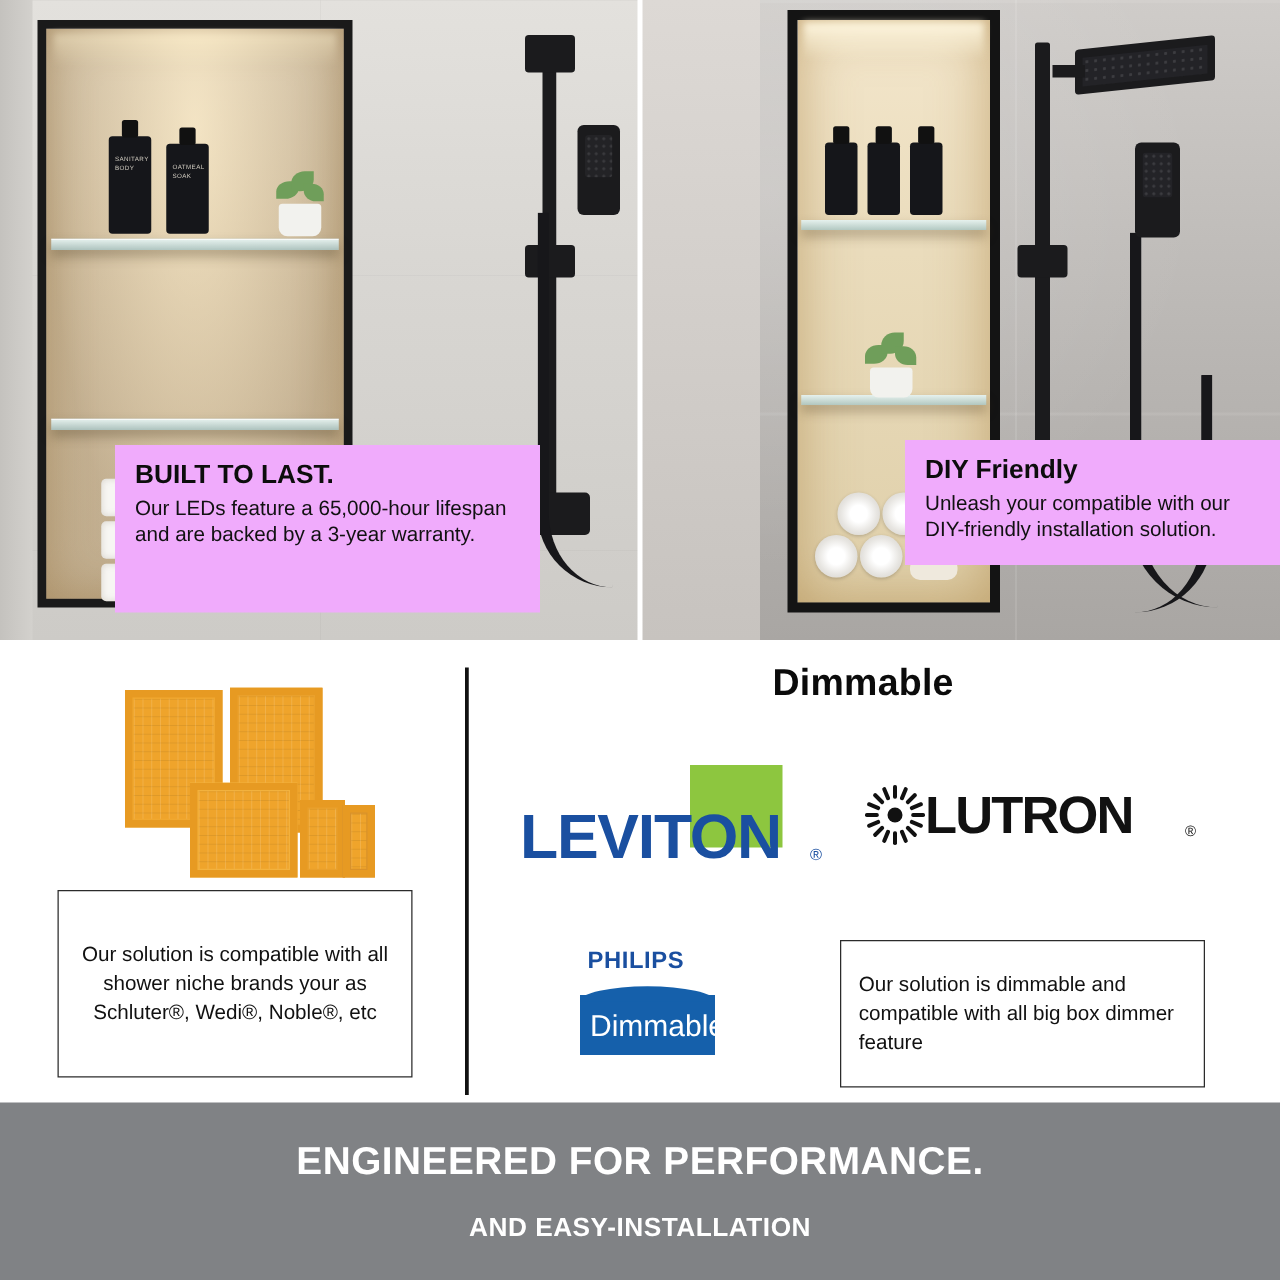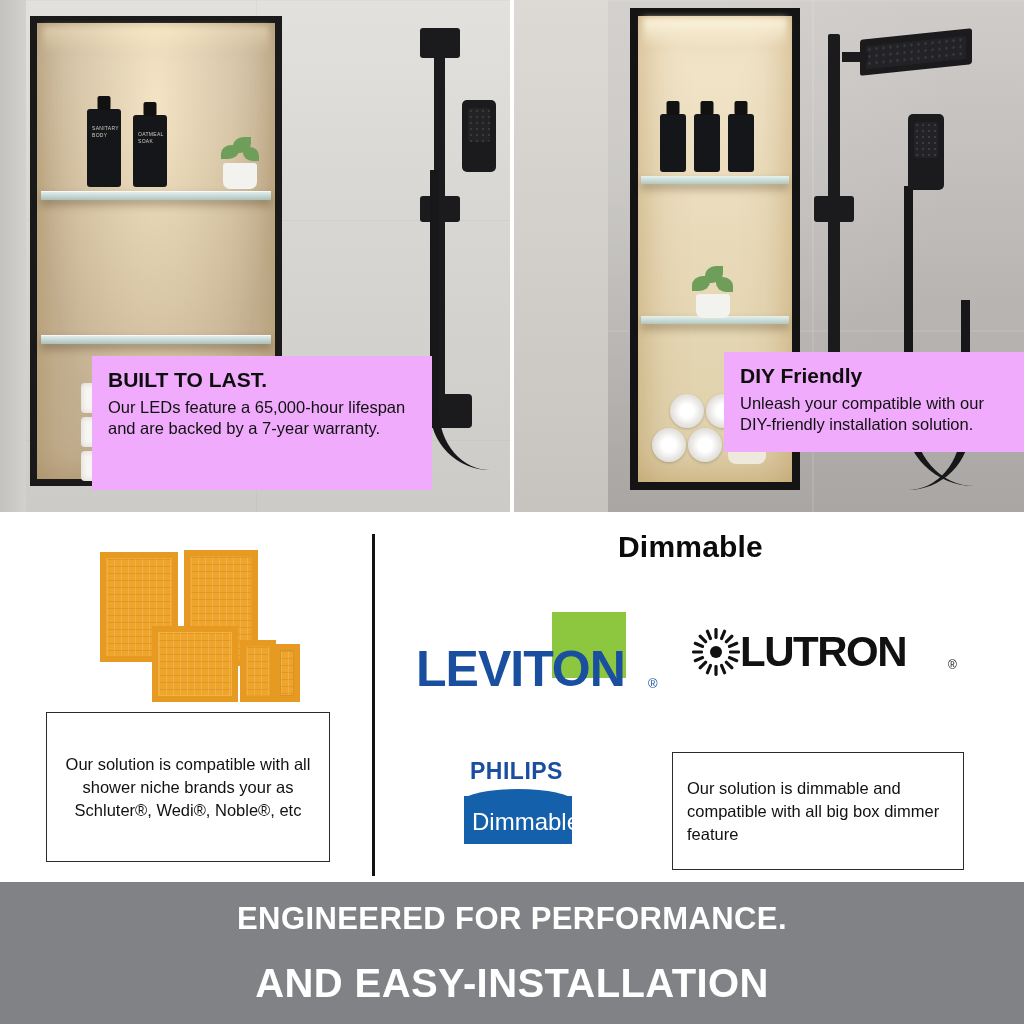--- a/index.html
+++ b/index.html
@@ -273,39 +273,39 @@
   .lev-reg { position: absolute; left: 232px; top: 64px; font-size: 13px; color: #1a4fa0; }
 
   
   .lutron { position: absolute; left: 692px; top: 112px; width: 276px; height: 62px; }
   .lut-burst { position: absolute; left: 0; top: 4px; width: 48px; height: 48px; }
   .lut-word { position: absolute; left: 48px; top: 4px; font-size: 42px; font-weight: bold; color: #111; letter-spacing: -1.5px; }
   .lut-reg { position: absolute; left: 256px; top: 34px; font-size: 12px; color: #111; }
 
   
   .philips { position: absolute; left: 464px; top: 240px; width: 120px; height: 110px; }
-  .ph-word { position: absolute; left: 6px; top: 6px; font-size: 23px; font-weight: bold; color: #1a4fa0; letter-spacing: .5px; }
+  .ph-word { position: absolute; left: 6px; top: 6px; font-size: 19px; font-weight: bold; color: #1a4fa0; letter-spacing: .5px; }
   .ph-block {
     position: absolute; left: 0; top: 44px; width: 108px; height: 48px;
     background: #1560ab;
   }
   .ph-block::before{
     content:""; position:absolute; left:0; top:-7px; width:108px; height:12px;
     background:#1560ab; border-radius: 50% 50% 0 0 / 100% 100% 0 0;
   }
   .ph-light { position: absolute; left: 8px; top: 56px; font-size: 24px; color: #fff; }
 
   
   .footer {
     position: absolute; left: 0; top: 882px; width: 1024px; height: 142px;
     background: #808285; color: #ffffff;
     display: flex; flex-direction: column; align-items: center; justify-content: center;
   }
   .footer-l1 { font-size: 31px; font-weight: bold; letter-spacing: .4px; }
-  .footer-l2 { font-size: 40px; font-weight: bold; letter-spacing: .4px; margin-top: 24px; }
+  .footer-l2 { font-size: 21px; font-weight: bold; letter-spacing: .4px; margin-top: 24px; }
 </style>
 </head>
 <body>
 
 <div class="page">
 
   <div class="photo-row">
 
     <div class="photo photo-left">
       <div class="lp-wall"></div>
@@ -388,21 +388,21 @@
       <div class="r-br"></div>
       <div class="r-hose"></div>
       <div class="r-hose2"></div>
       <div class="r-hand"></div>
     </div>
 
     <div class="divider-v"></div>
 
     <div class="callout callout-left">
       <div class="callout-title">BUILT TO LAST.</div>
-      <div class="callout-body">Our LEDs feature a 65,000-hour lifespan and are backed by a 7-year warranty.</div>
+      <div class="callout-body">Our LEDs feature a 65,000-hour lifespan and are backed by a 3-year warranty.</div>
     </div>
 
     <div class="callout callout-right">
       <div class="callout-title thin">DIY Friendly</div>
       <div class="callout-body">Unleash your compatible with our DIY-friendly installation solution.</div>
     </div>
   </div>
 
   <div class="mid">
 

